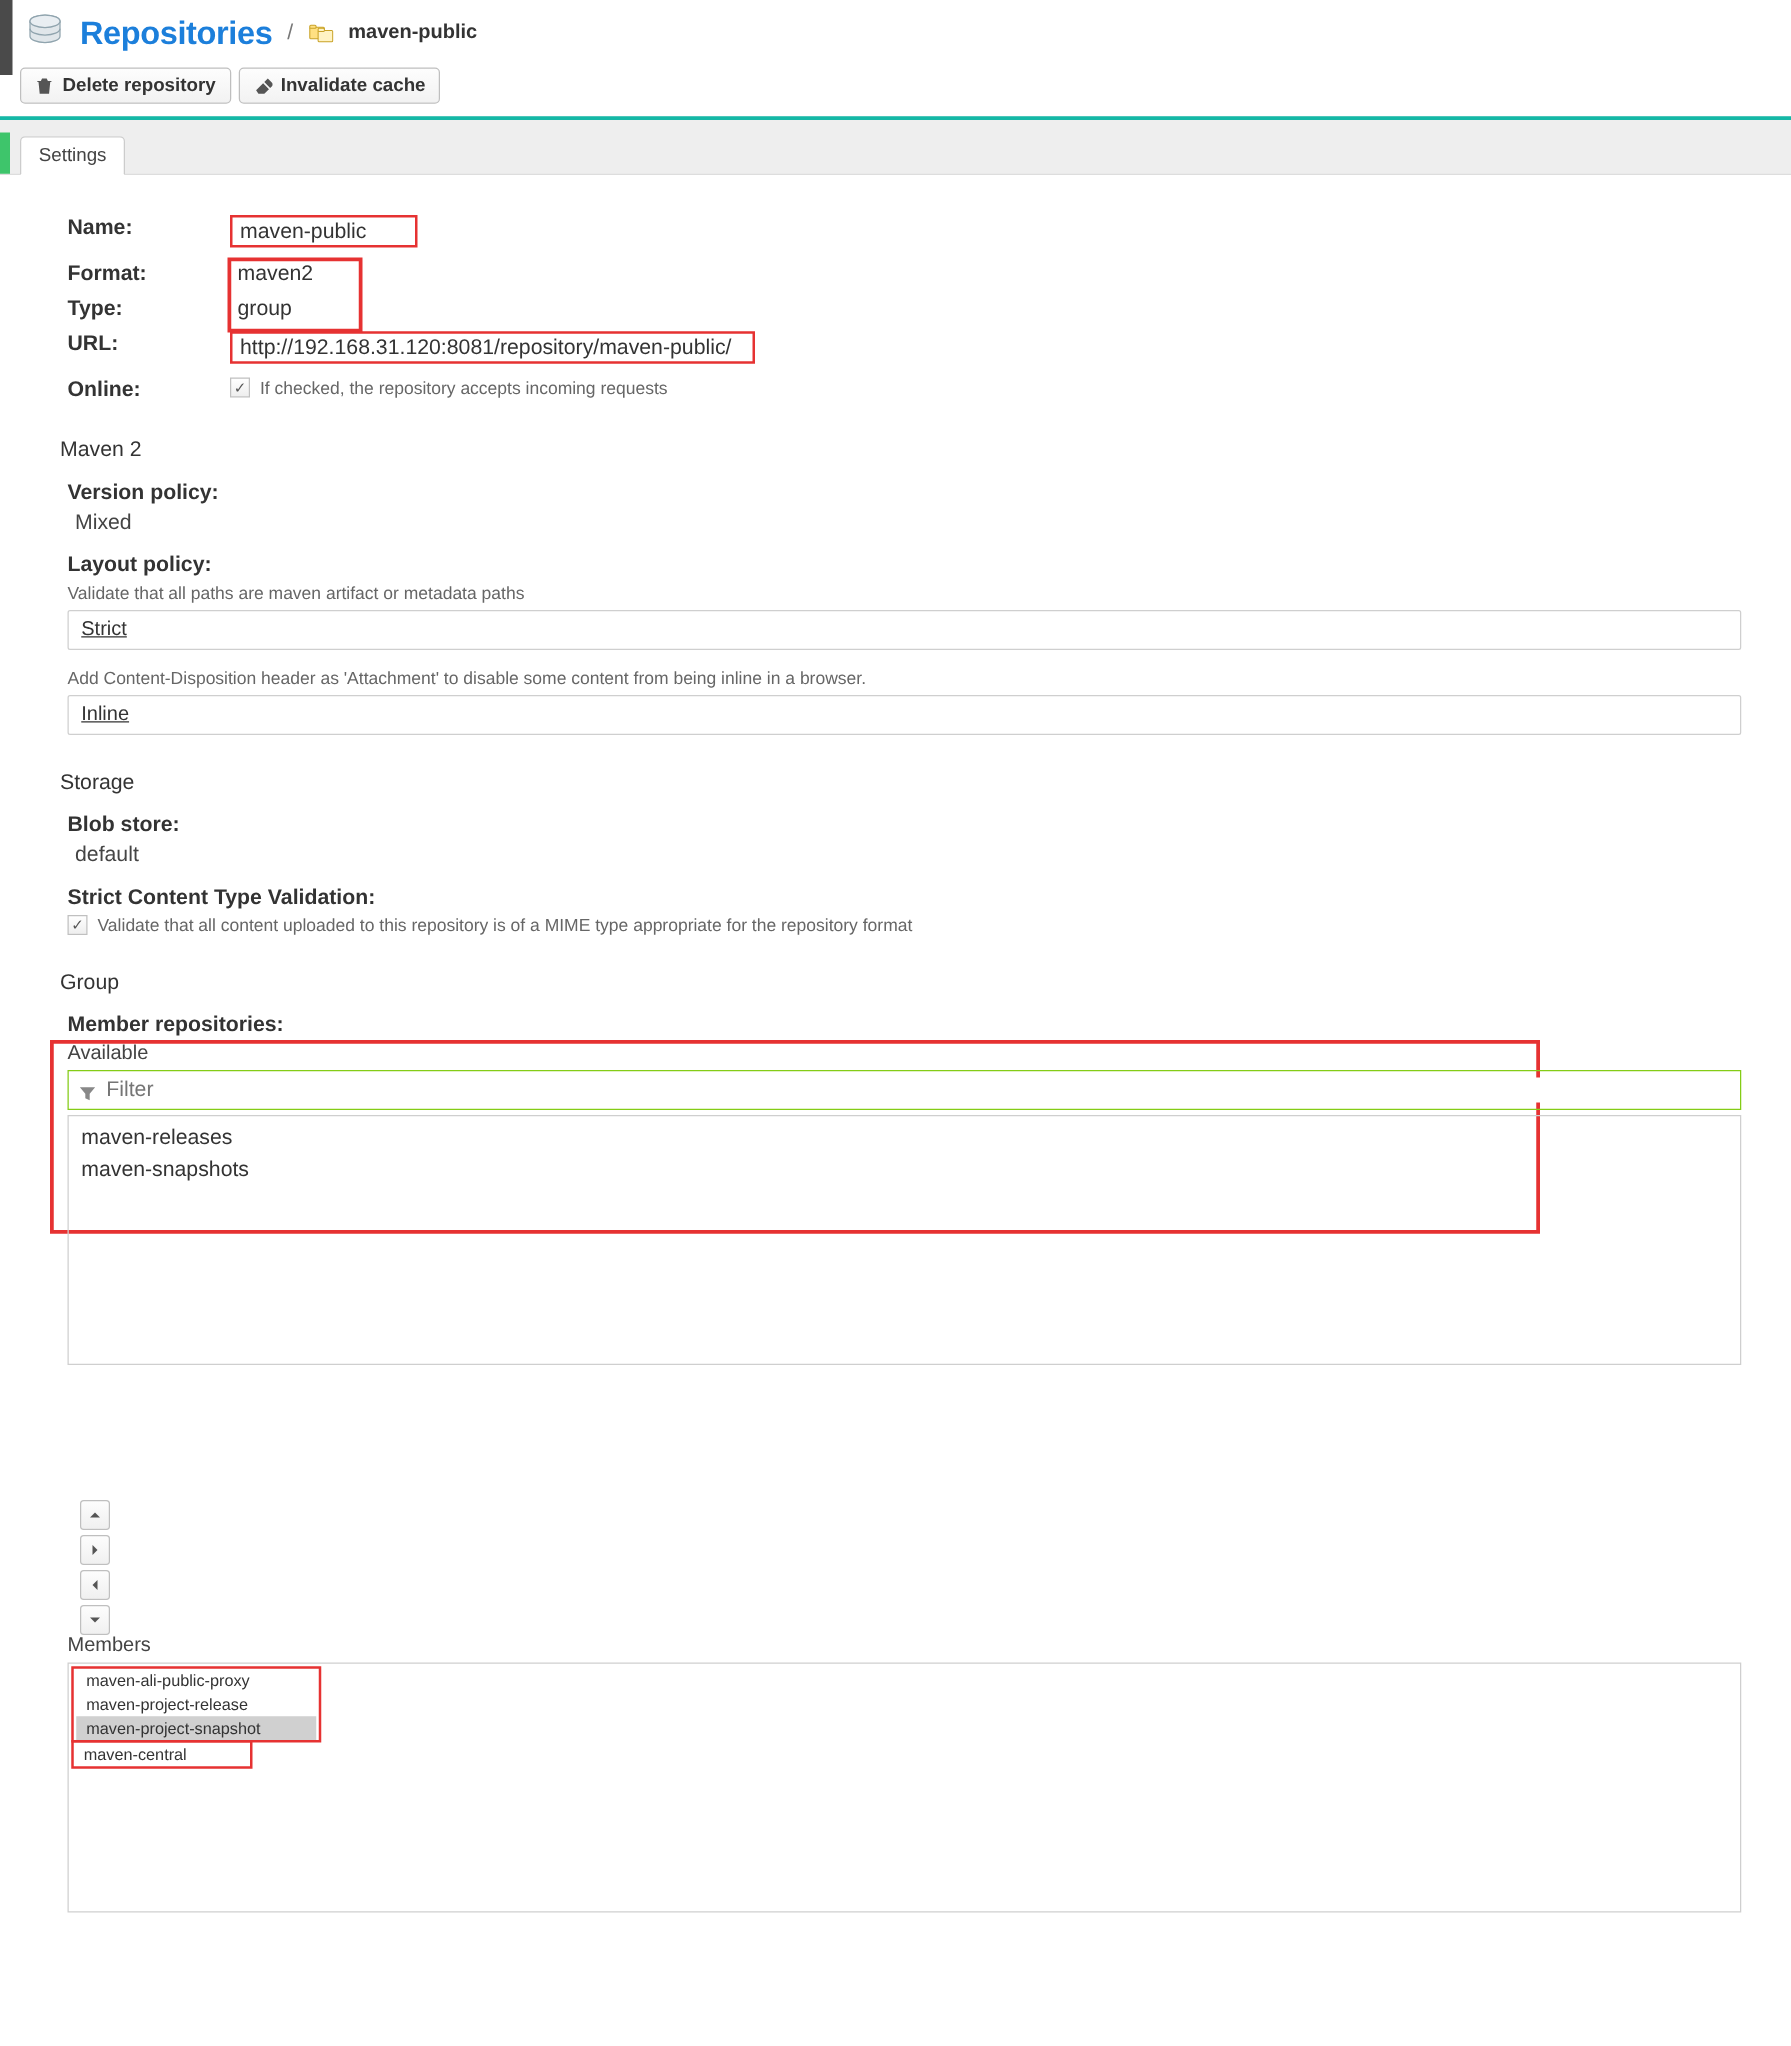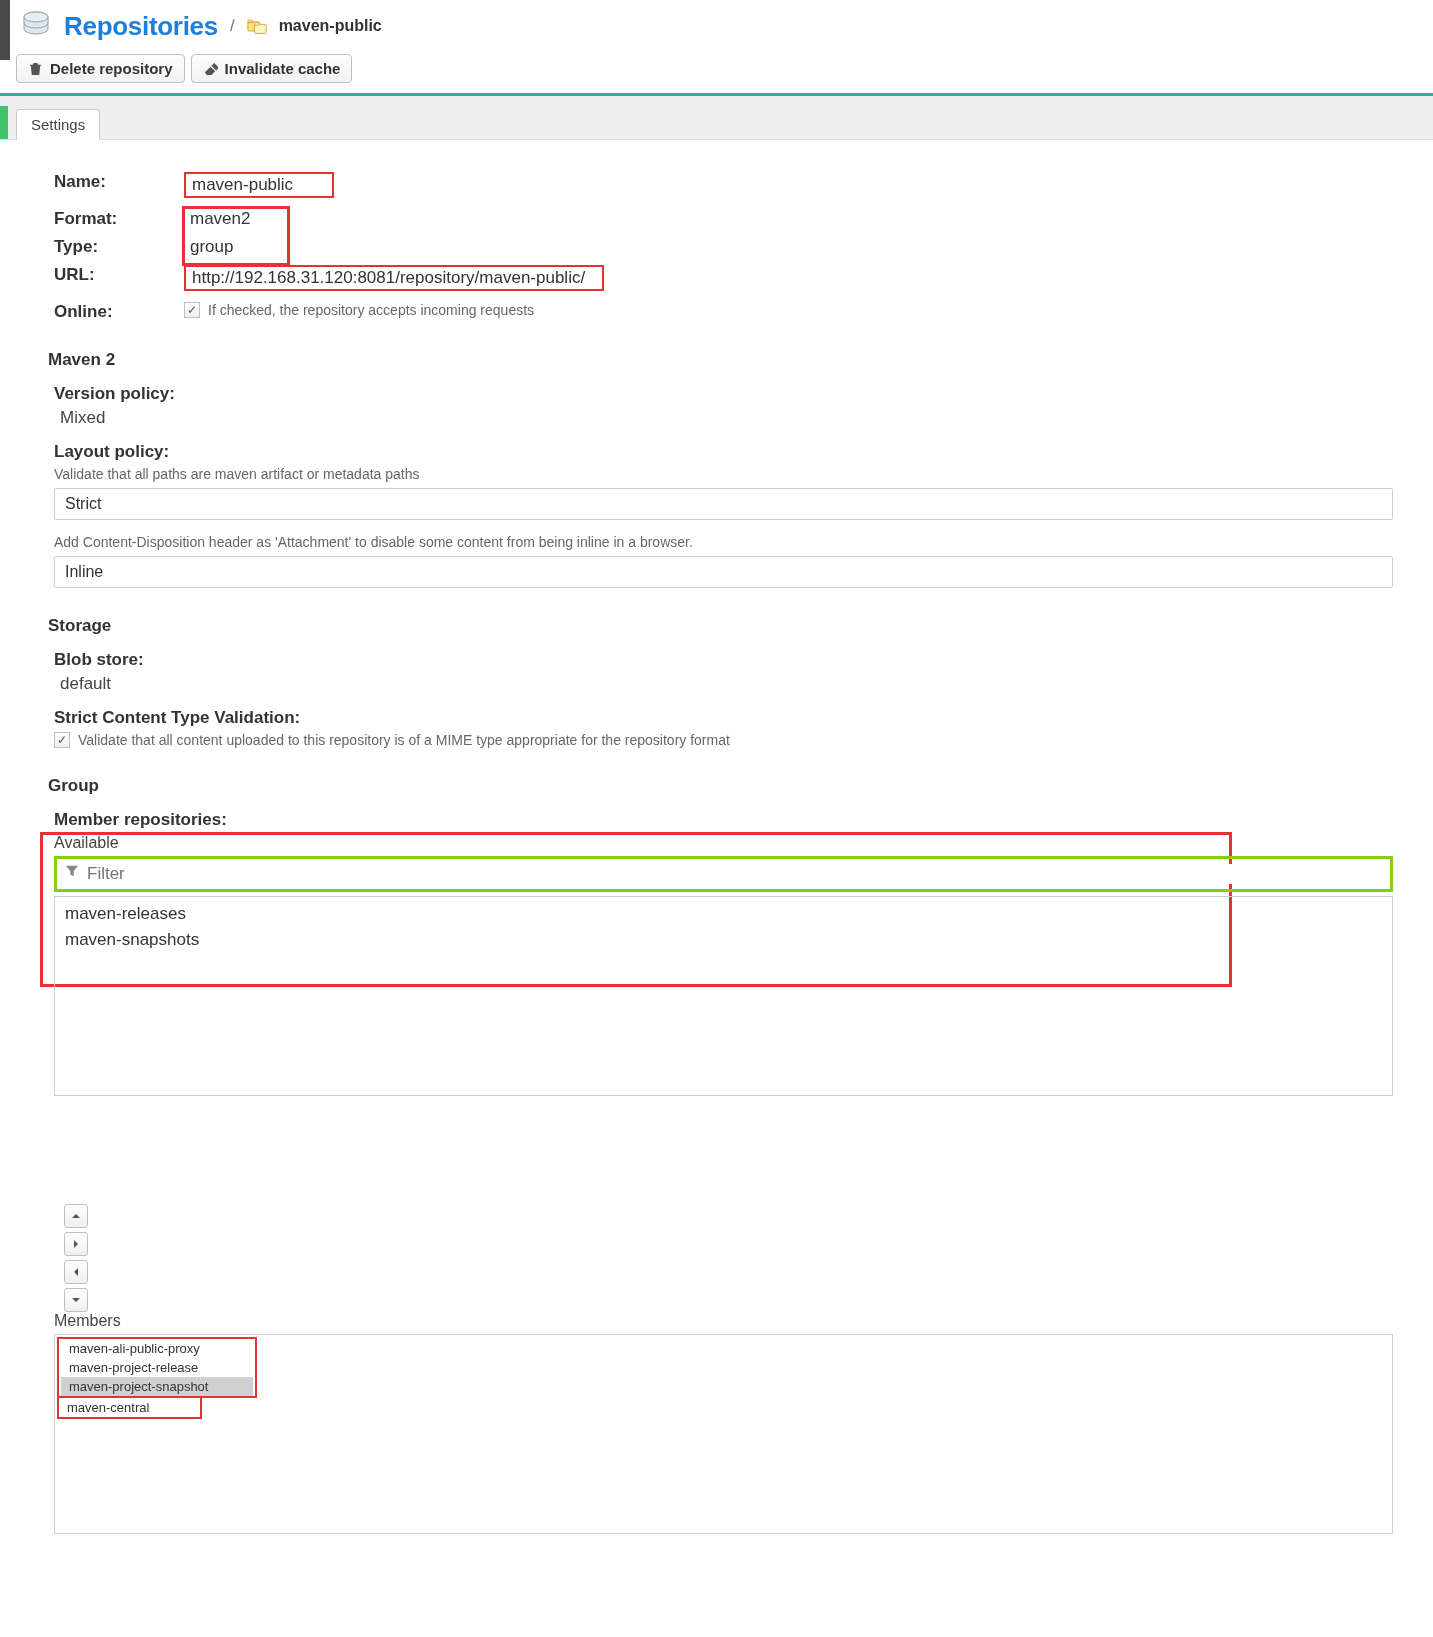--- a/index.html
+++ b/index.html
@@ -104,53 +104,54 @@
       width: 16px; height: 16px;
       border: 1px solid #c0c0c0;
       background: linear-gradient(#fff,#eee);
       display: inline-flex;
       align-items: center; justify-content: center;
       font-size: 12px; color: #555;
     }
     .chk-label { font-size: 14px; color: #666; }
 
     .section { margin-top: 28px; }
-    .section-h { font-weight: 700; font-size: 17px; margin-bottom: 14px; }
+    .section-h { font-weight: 400; font-size: 17px; margin-bottom: 14px; }
     .field-label { font-weight: 700; font-size: 17px; margin-bottom: 4px; }
     .field-val { font-size: 17px; color: #444; margin-left: 6px; margin-bottom: 14px; }
     .help-text { font-size: 14px; color: #666; margin-bottom: 6px; }
     .input-box {
       border: 1px solid #cfcfcf;
       border-radius: 2px;
       padding: 6px 10px;
       font-size: 16px;
       color: #333;
       background: #fff;
       margin-bottom: 14px;
+      text-decoration: underline;
     }
 
     .group-cols {
       display: flex;
       position: relative;
       margin-top: 4px;
     }
     .col-left, .col-right {
       flex: 1;
       position: relative;
     }
     .col-head {
       font-size: 16px;
       color: #444;
       margin-bottom: 4px;
     }
     .filter-wrap {
-      border: 3px solid #84cc16;
+      border: 1px solid #84cc16;
       padding: 5px 8px;
       display: flex;
-      align-items: flex-start;
+      align-items: flex-end;
       gap: 8px;
       margin-bottom: 4px;
     }
     .filter-wrap input {
       border: none;
       outline: none;
       font-size: 17px;
       flex: 1;
       color: #555;
     }

